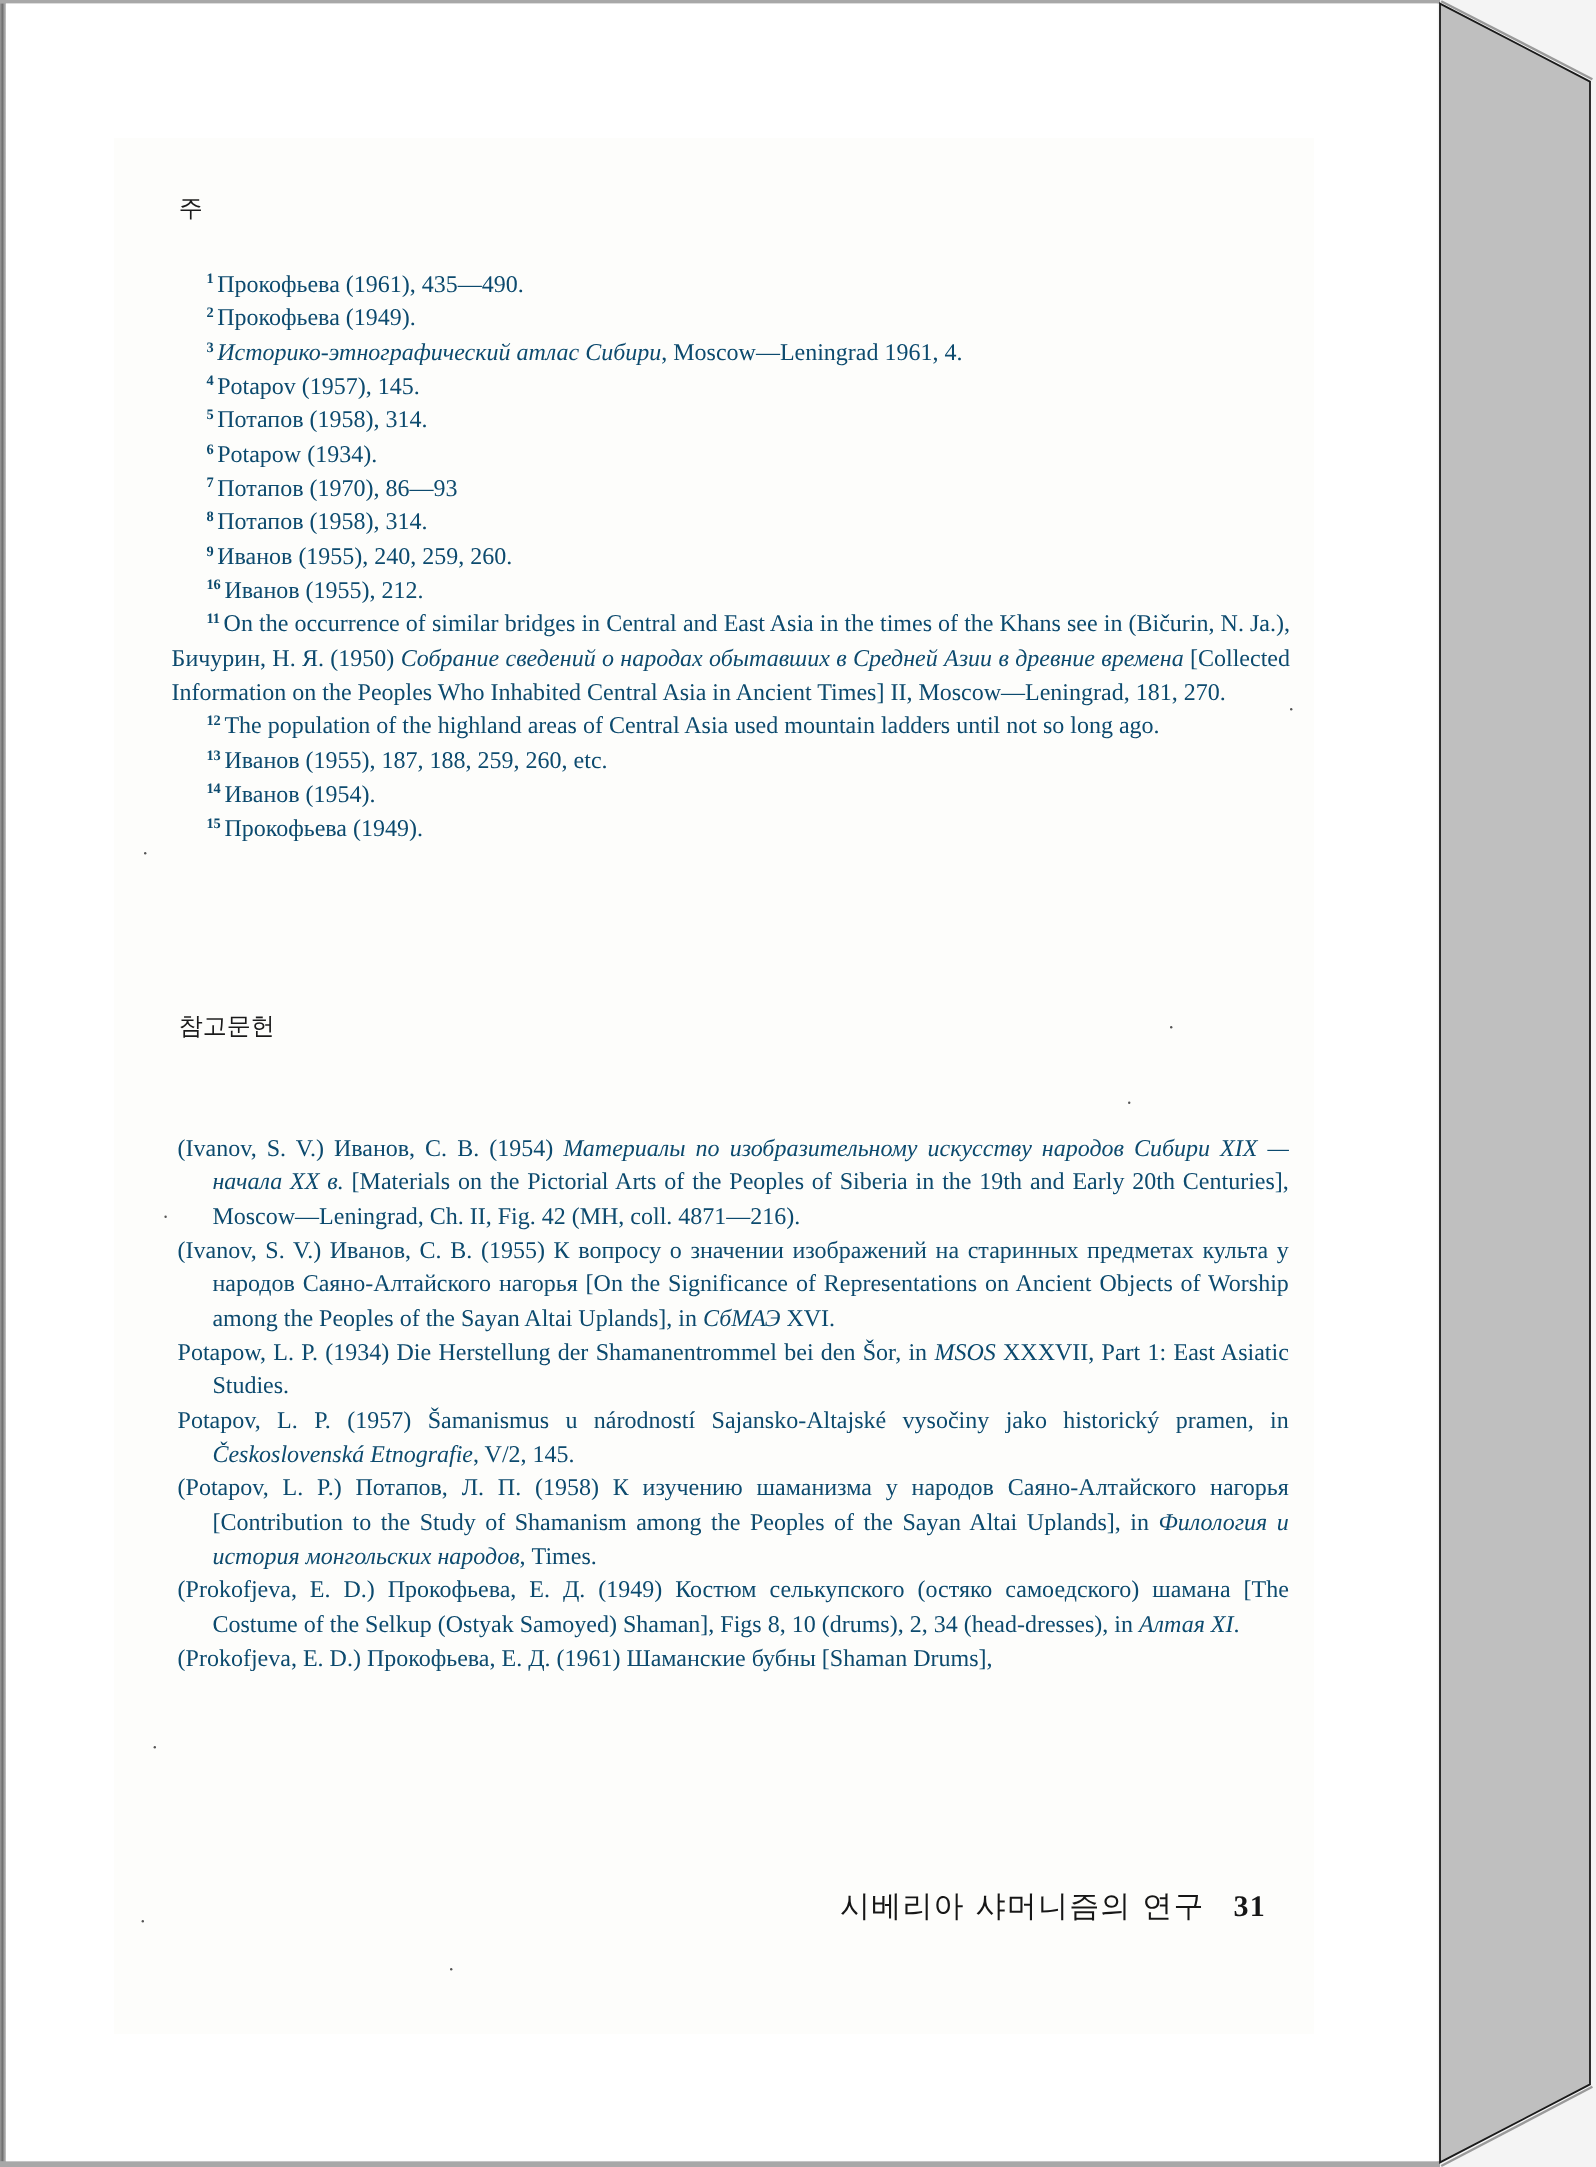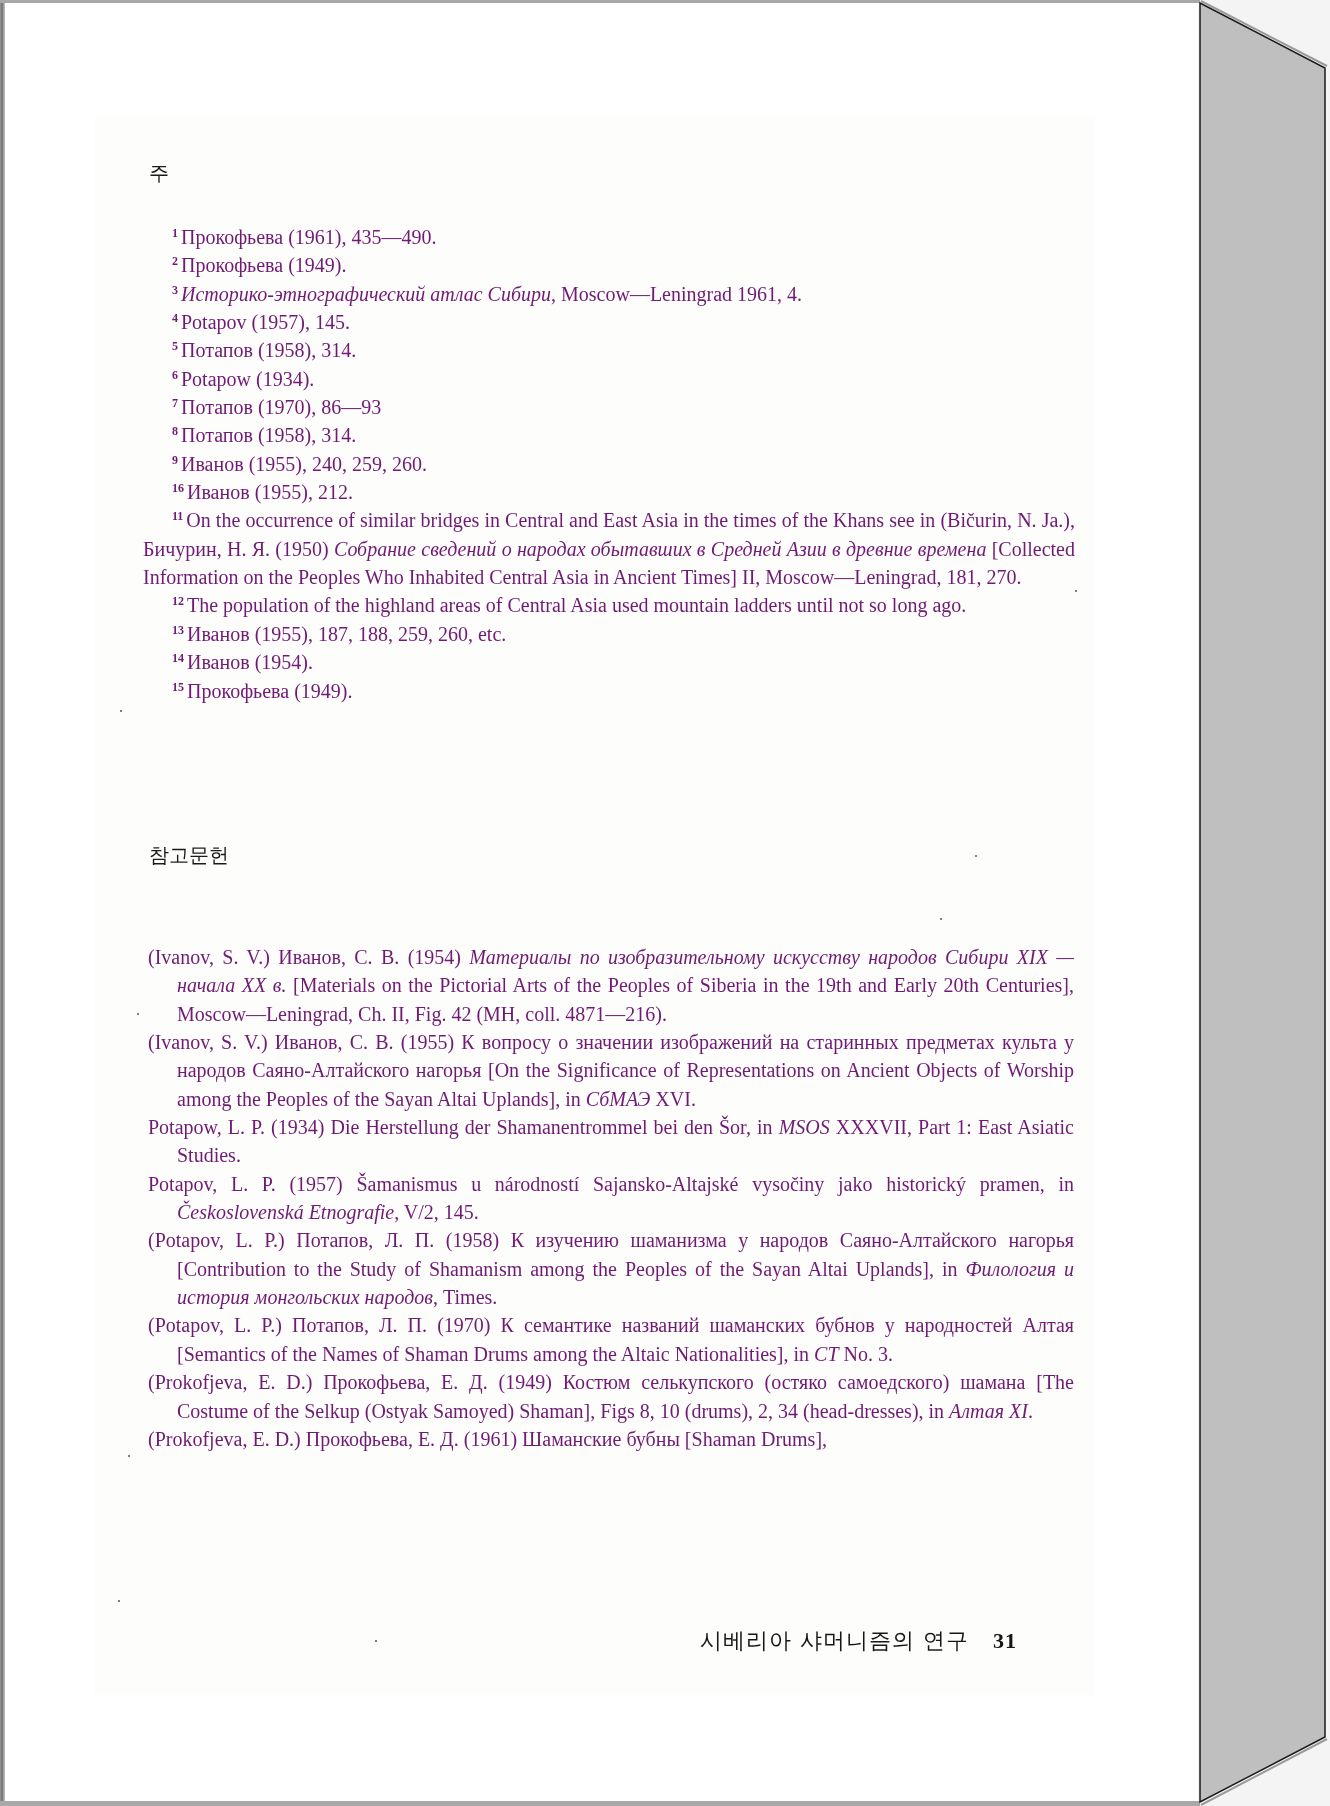--- a/index.html
+++ b/index.html
@@ -8,30 +8,30 @@
   .page {
     position: absolute; left: 5px; top: 3px; width: 1193px; height: 1798px;
     background: #ffffff;
   }
   .left-border { position: absolute; left: 0; top: 0; width: 5px; height: 1806px;
     background: linear-gradient(to right, #9a9a9a, #6f6f6f 40%, #c8c8c8); }
   .top-border { position: absolute; left: 0; top: 0; width: 1200px; height: 3px; background: #a8a8a8; }
   .bottom-border { position: absolute; left: 0; top: 1801px; width: 1200px; height: 5px; background: #a8a8a8; }
   .scan-tint { position: absolute; left: 95px; top: 115px; width: 1000px; height: 1580px; background: #fdfdfb; }
 
-  .text { font-family: "Liberation Serif", "DejaVu Serif", serif; color: #701a75; }
+  .text { font-family: "Liberation Serif", "DejaVu Serif", serif; color: #0c4a6e; }
   .heading { position: absolute; font-family: "DejaVu Sans", sans-serif; font-size: 20px; color: #1a1a1a; }
   .block { position: absolute; left: 143px; width: 932px; font-size: 20px; line-height: 28.35px; }
   .entry { text-align: justify; }
   .fn { padding-left: 29px; text-indent: 0; }
   .fn-cont { text-indent: 29px; }
   .ref { padding-left: 29px; text-indent: -29px; }
   sup { font-size: 12px; vertical-align: 7px; line-height: 0; margin-right: 3px; font-weight: bold; }
   .it { font-style: italic; }
-  .footer { position: absolute; left: 700px; top: 1626px; font-family: "DejaVu Sans", sans-serif; font-size: 22px; color: #161616; letter-spacing: 1px; white-space: nowrap; }
+  .footer { position: absolute; left: 700px; top: 1572px; font-family: "DejaVu Sans", sans-serif; font-size: 25px; color: #161616; letter-spacing: 1px; white-space: nowrap; }
   .pageno { font-family: "Liberation Serif", serif; font-weight: bold; margin-left: 24px; }
   .speck { position: absolute; width: 2px; height: 2px; background: #555; border-radius: 1px; }
 </style>
 </head>
 <body>
 
 <div class="left-border"></div>
 <div class="top-border"></div>
 <div class="bottom-border"></div>
 <svg class="frame-svg" viewBox="0 0 1330 1806">
@@ -64,21 +64,20 @@
   </div>
 
 <div class="heading" style="left:149px; top:842px;">참고문헌</div>
 
 <div class="block text" id="refs-block" style="top:943px; left:148px; width:926px;font-family:Liberation Serif, serif;">
     <div class="entry ref"><span>(Ivanov, S. V.) Иванов, С. В. (1954) </span><span class="it">Материалы по изобразительному искусству народов Сибири XIX — начала XX в.</span><span> [Materials on the Pictorial Arts of the Peoples of Siberia in the 19th and Early 20th Centuries], Moscow—Leningrad, Ch. II, Fig. 42 (MH, coll. 4871—216).</span></div>
     <div class="entry ref"><span>(Ivanov, S. V.) Иванов, С. В. (1955) К вопросу о значении изображений на старинных предметах культа у народов Саяно-Алтайского нагорья [On the Significance of Representations on Ancient Objects of Worship among the Peoples of the Sayan Altai Uplands], in </span><span class="it">СбМАЭ</span><span> XVI.</span></div>
     <div class="entry ref"><span>Potapow, L. P. (1934) Die Herstellung der Shamanentrommel bei den Šor, in </span><span class="it">MSOS</span><span> XXXVII, Part 1: East Asiatic Studies.</span></div>
     <div class="entry ref"><span>Potapov, L. P. (1957) Šamanismus u národností Sajansko-Altajské vysočiny jako historický pramen, in </span><span class="it">Československá Etnografie</span><span>, V/2, 145.</span></div>
     <div class="entry ref"><span>(Potapov, L. P.) Потапов, Л. П. (1958) К изучению шаманизма у народов Саяно-Алтайского нагорья [Contribution to the Study of Shamanism among the Peoples of the Sayan Altai Uplands], in </span><span class="it">Филология и история монгольских народов</span><span>, Times.</span></div>
-    <div class="entry ref"><span>(Potapov, L. P.) Потапов, Л. П. (1970) К семантике названий шаманских бубнов у народностей Алтая [Semantics of the Names of Shaman Drums among the Altaic Nationalities], in </span><span class="it">СТ</span><span> No. 3.</span></div>
     <div class="entry ref"><span>(Prokofjeva, E. D.) Прокофьева, Е. Д. (1949) Костюм селькупского (остяко самоедского) шамана [The Costume of the Selkup (Ostyak Samoyed) Shaman], Figs 8, 10 (drums), 2, 34 (head-dresses), in </span><span class="it">Алтая XI</span><span>.</span></div>
     <div class="entry ref"><span>(Prokofjeva, E. D.) Прокофьева, Е. Д. (1961) Шаманские бубны [Shaman Drums],</span></div>
   </div>
 
 <div class="footer">
   <span>시베리아 샤머니즘의 연구</span><span class="pageno">31</span>
 </div>
 
 <div class="speck" style="left:120px; top:710px;"></div>
 <div class="speck" style="left:975px; top:855px;"></div>

